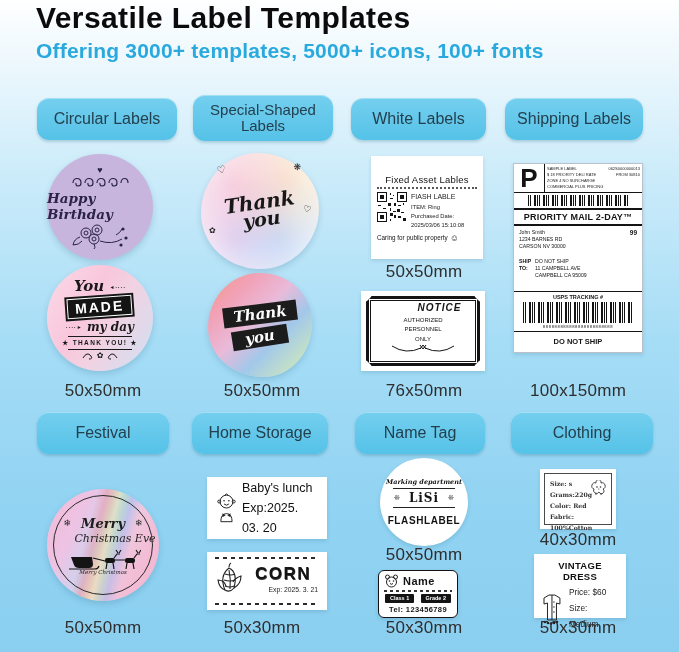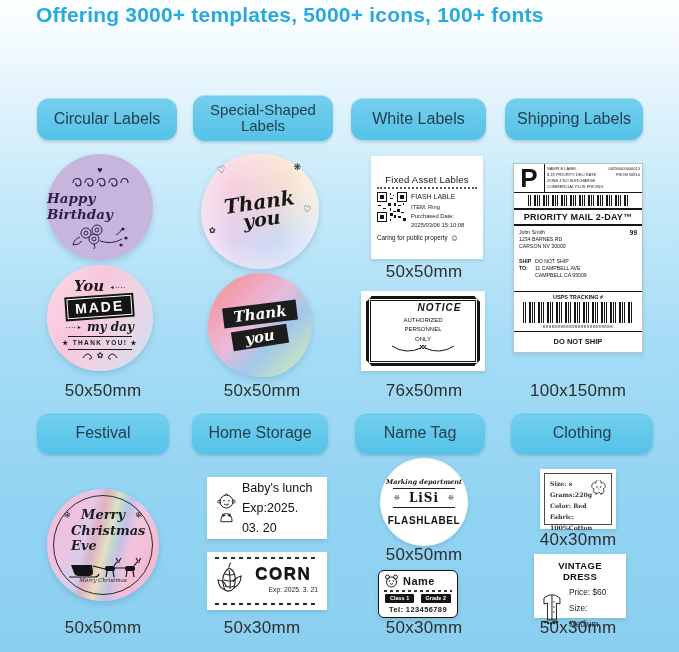--- a/index.html
+++ b/index.html
@@ -101,21 +101,21 @@
   
   .xmas{left:47px;top:489px;width:112px;height:112px;border-radius:50%;
     background:
       linear-gradient(105deg,rgba(255,255,255,0) 36%,rgba(255,95,95,.28) 43%,rgba(255,180,80,.3) 48%,rgba(252,250,130,.34) 52%,rgba(120,230,165,.3) 57%,rgba(110,170,250,.3) 62%,rgba(255,255,255,0) 70%),
       linear-gradient(115deg,#f5bbd7 0%,#edc3e4 28%,#ccd3ee 46%,#efc8de 62%,#f3bbd4 82%,#eab3d1 100%);
     display:flex;flex-direction:column;align-items:center;justify-content:center;color:#1d1d1d;position:absolute;}
   .xmas::after{content:"";position:absolute;inset:6px;border:1px solid #2a2a2a;border-radius:50%;}
   .xmas-row{display:flex;align-items:center;gap:10px;}
   .xmas-flake{font-size:9px;}
   .xmas-l1{font-size:13px;font-weight:700;}
-  .xmas-l2{font-size:13px;font-weight:700;margin-top:1px;margin-left:24px;}
+  .xmas-l2{font-size:11px;font-weight:400;margin-top:1px;margin-left:24px;}
   .xmas-script{font-size:5.5px;margin-top:-2px;}
   
   .baby{left:207px;top:477px;width:120px;height:62px;display:flex;align-items:center;gap:5px;padding:0 9px;}
   .baby-txt{font-size:12.5px;line-height:1.6;color:#111;}
   
   .corn{left:207px;top:552px;width:120px;height:58px;padding:7px 9px 12px;display:flex;align-items:center;gap:6px;}
   .corn-dash{position:absolute;left:8px;right:8px;height:2px;background:repeating-linear-gradient(90deg,#2b2b2b 0 4px,transparent 4px 8px);}
   .corn-top{top:5px;}.corn-bot{bottom:5px;}
   .corn-col{display:flex;flex-direction:column;align-items:center;flex:1;}
   .corn-word{font-size:17px;font-weight:900;letter-spacing:1.5px;color:#141414;text-shadow:.6px .6px 0 #3a3a3a;}
@@ -148,20 +148,21 @@
   .dress-title{font-size:9.5px;font-weight:700;letter-spacing:.3px;text-align:center;color:#111;}
   .dress-row{display:flex;align-items:center;gap:6px;margin-top:3px;}
   .dress-txt{font-size:8.3px;color:#222;line-height:1.9;}
 </style>
 </head>
 <body>
 
 <div class="canvas">
 
   <div class="hdr">
+    <h1 class="title">Versatile Label Templates</h1>
     <div class="subtitle">Offering 3000+ templates, 5000+ icons, 100+ fonts</div>
   </div>
 
   <div class="btn" style="left:37px;top:98px;width:140px;">Circular Labels</div>
   <div class="btn" style="left:193px;top:95px;width:140px;height:46px;font-size:15px;">Special-Shaped Labels</div>
   <div class="btn" style="left:351px;top:98px;width:135px;">White Labels</div>
   <div class="btn" style="left:505px;top:98px;width:138px;">Shipping Labels</div>
 
   <div class="art hb">
     <span class="hb-heart">♥</span>

